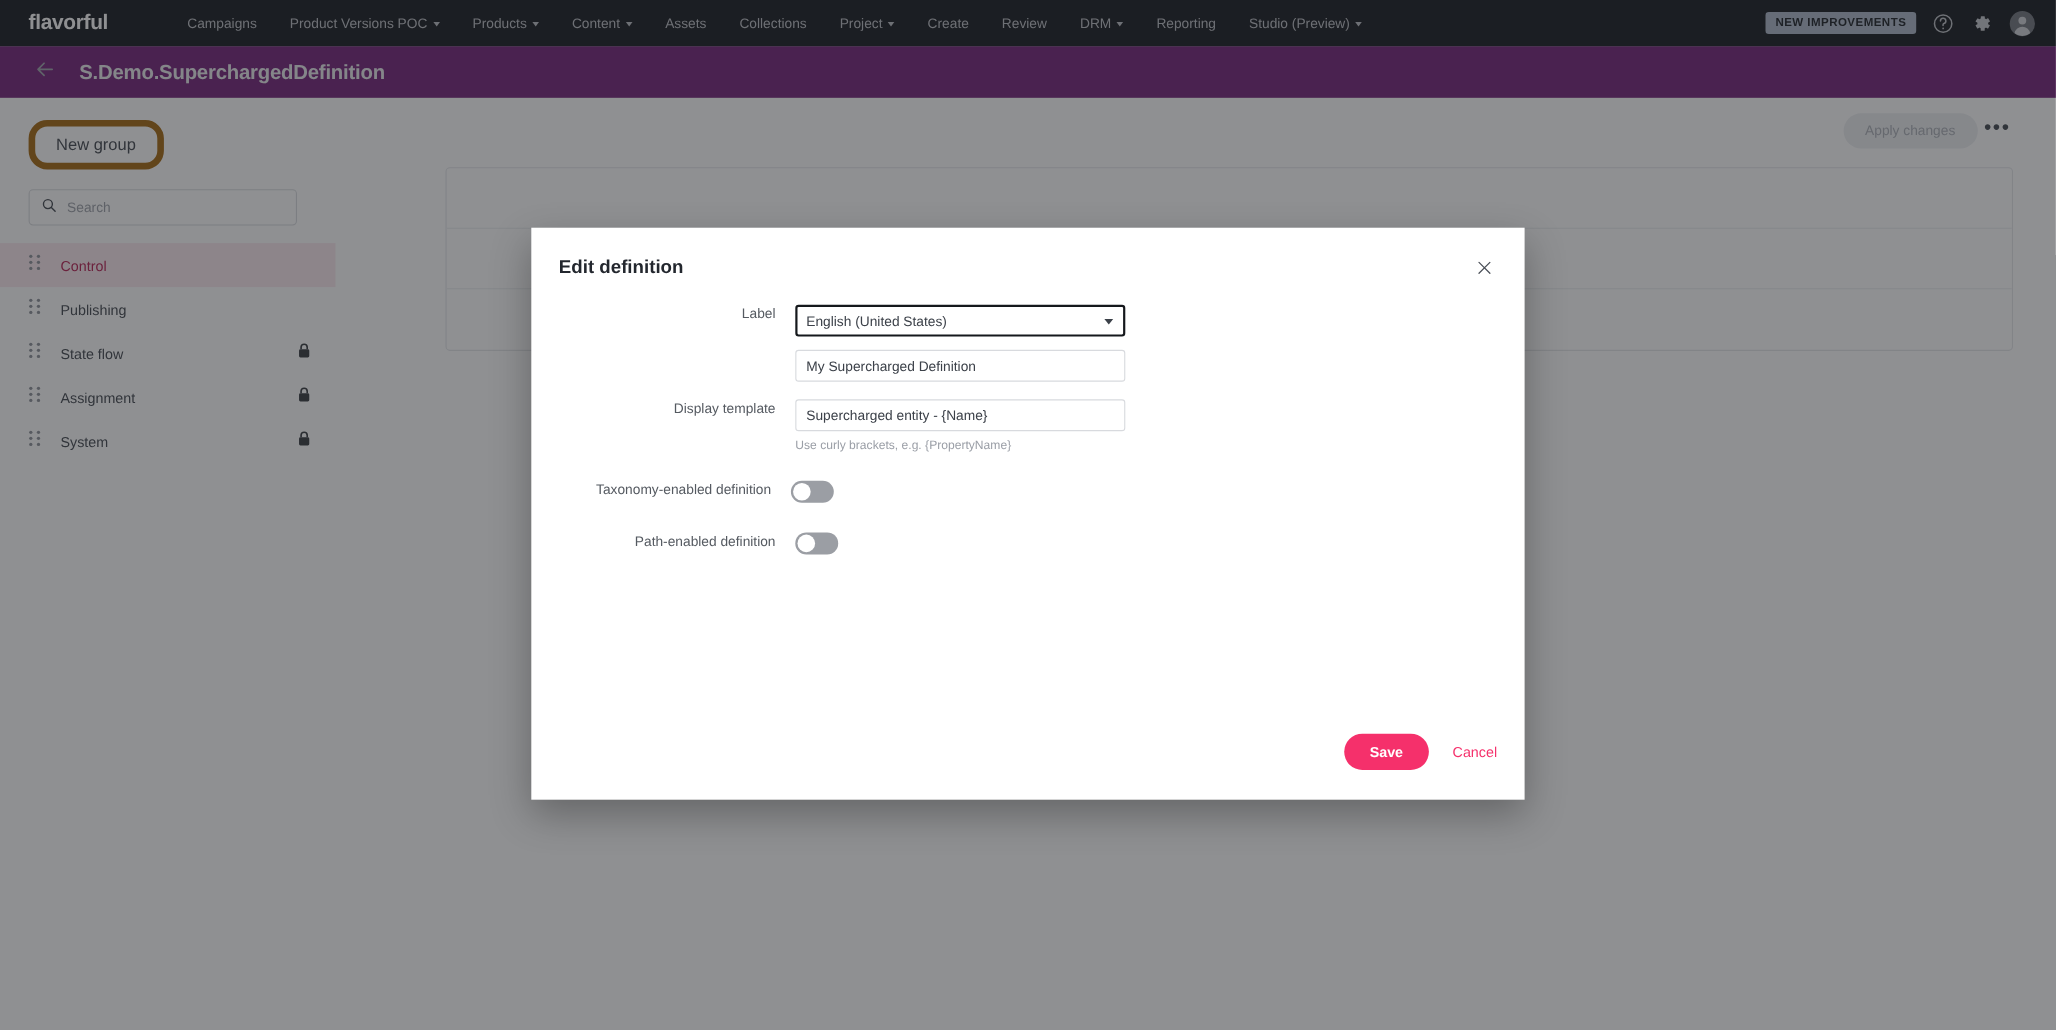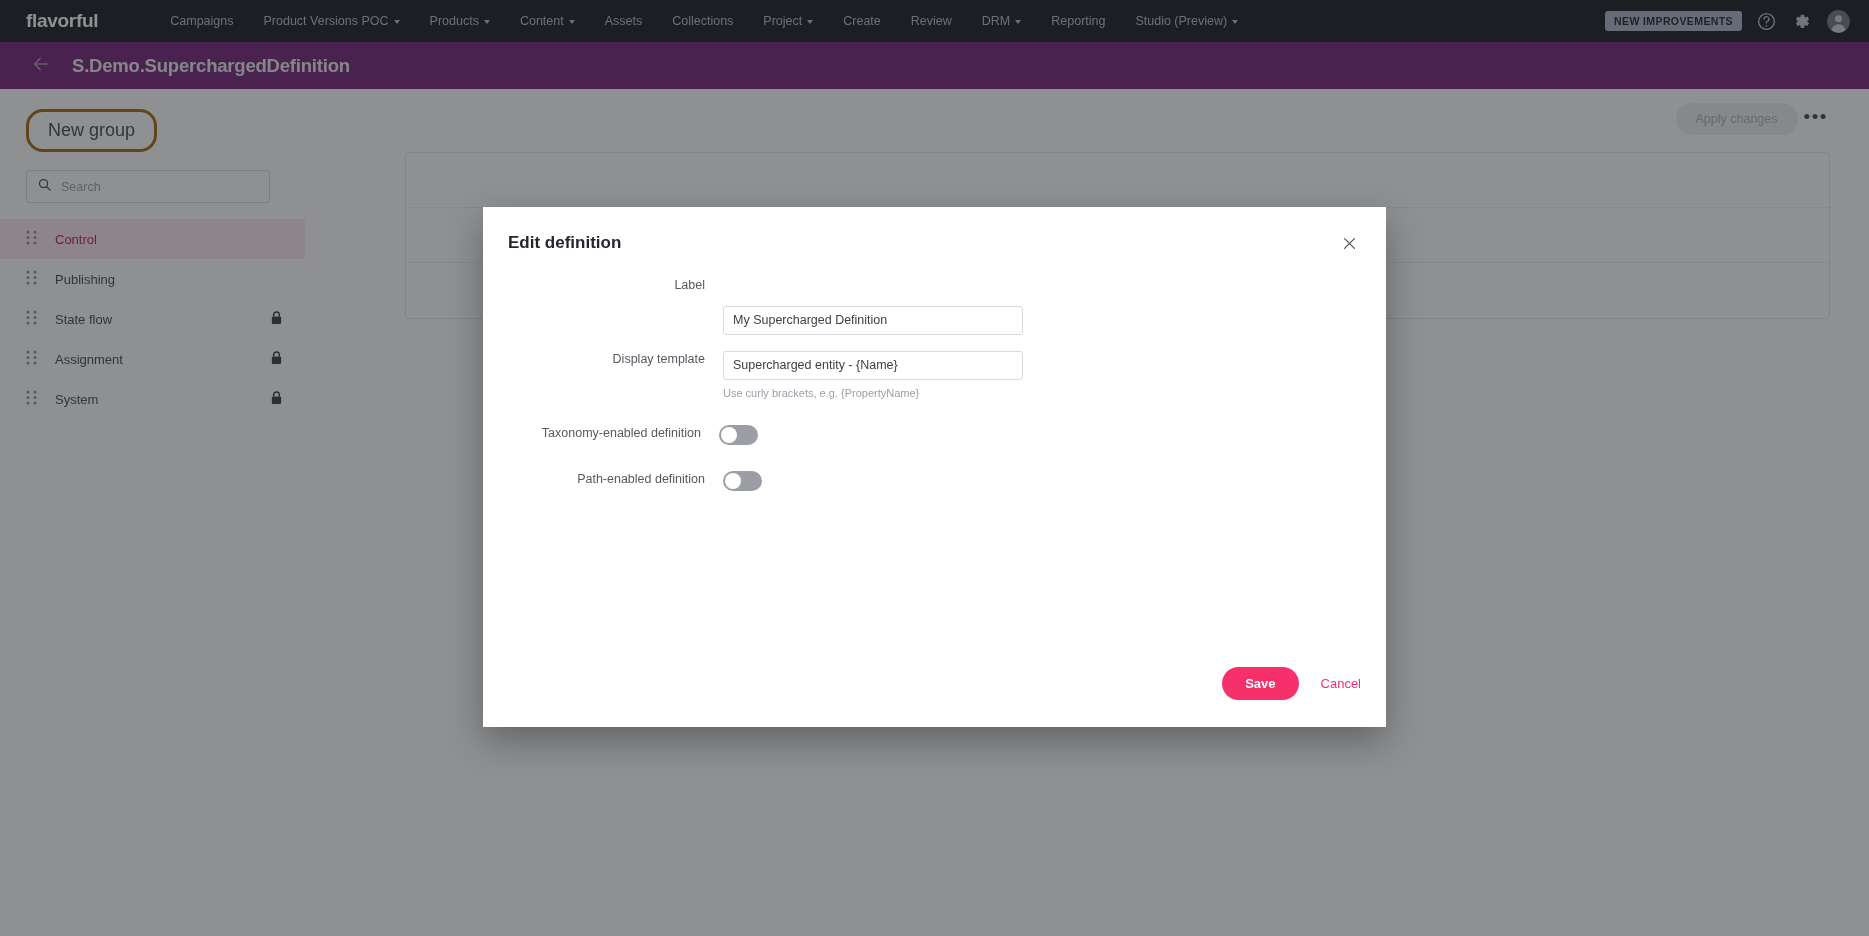--- a/index.html
+++ b/index.html
@@ -49,22 +49,22 @@
   }
   .backarrow { width: 22px; height: 22px; cursor: pointer; }
   .pagetitle { color: #e8eaed; font-size: 18.5px; font-weight: 700; letter-spacing: -.2px; }
 
   
   .bodyarea { position: absolute; top: 89px; left: 0; width: 1869px; height: 847px; background: #fff; }
 
   .sidebar { position: absolute; top: 0; left: 0; width: 305px; height: 847px; }
   .newgroup-btn {
     margin: 20px 0 0 26px; display: inline-block;
-    border: 3px solid #a16207; border-radius: 17px;
-    padding: 8px 19px; font-size: 18px; color: #3c4149; background: #fff; cursor: pointer;
+    border: 6px solid #a16207; border-radius: 17px;
+    padding: 8px 19px; font-size: 15px; color: #3c4149; background: #fff; cursor: pointer;
   }
   .searchwrap {
     margin: 18px 0 0 26px; width: 244px; height: 33px;
     border: 1px solid #d8dade; border-radius: 4px;
     display: flex; align-items: center; padding: 0 10px; gap: 9px; background: #fff;
   }
   .search-ico { width: 15px; height: 15px; flex: none; }
   .searchwrap input {
     border: 0; outline: 0; font-size: 12.5px; color: #3c4149;
     font-family: "Liberation Sans", sans-serif; background: transparent; width: 100%;
@@ -364,20 +364,25 @@
     <div class="modal-close">
       <svg viewBox="0 0 24 24" width="17" height="17" fill="none" stroke="#4a4f57" stroke-width="1.6" stroke-linecap="round">
         <path d="M5 5l14 14M19 5L5 19"></path>
       </svg>
     </div>
 
     <div class="form">
 
       <div class="frow" style="margin-bottom:12px;">
         <div class="flabel">Label</div>
+        <div class="fctrl">
+          <div class="selwrap">
+            <select class="langsel" id="langSel"><option>English (United States)</option></select>
+          </div>
+        </div>
       </div>
 
       <div class="frow" style="margin-bottom:16px;">
         <div class="flabel"></div>
         <div class="fctrl">
           <input class="ftext" type="text" value="My Supercharged Definition" style="">
         </div>
       </div>
 
       <div class="frow" style="margin-bottom:26px;">

